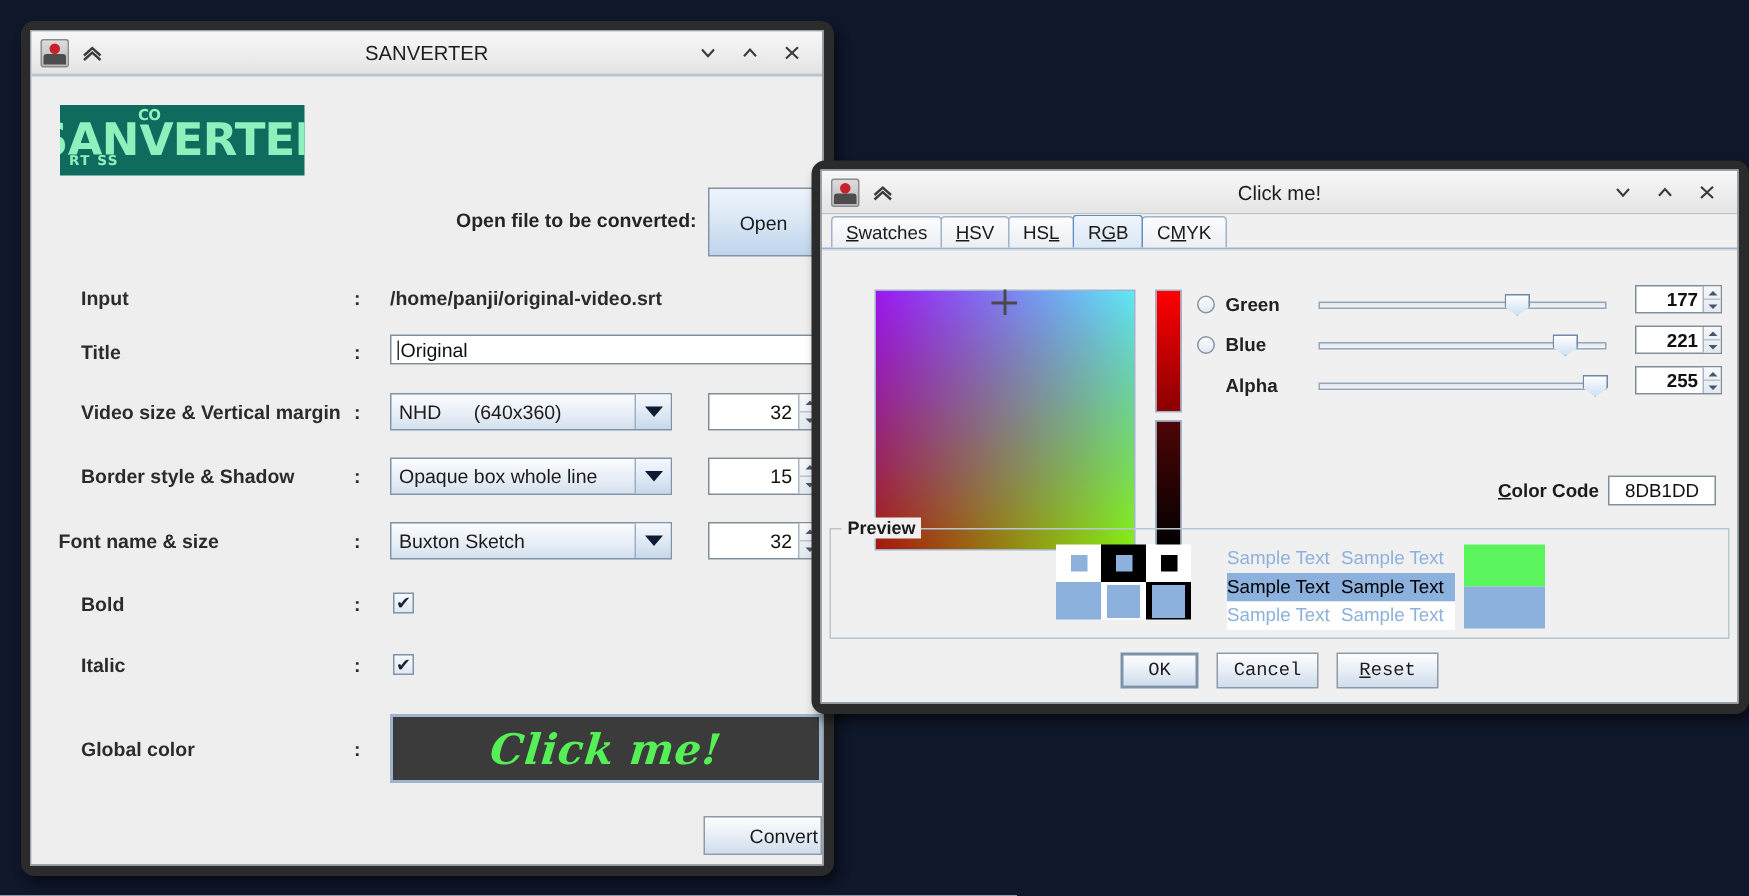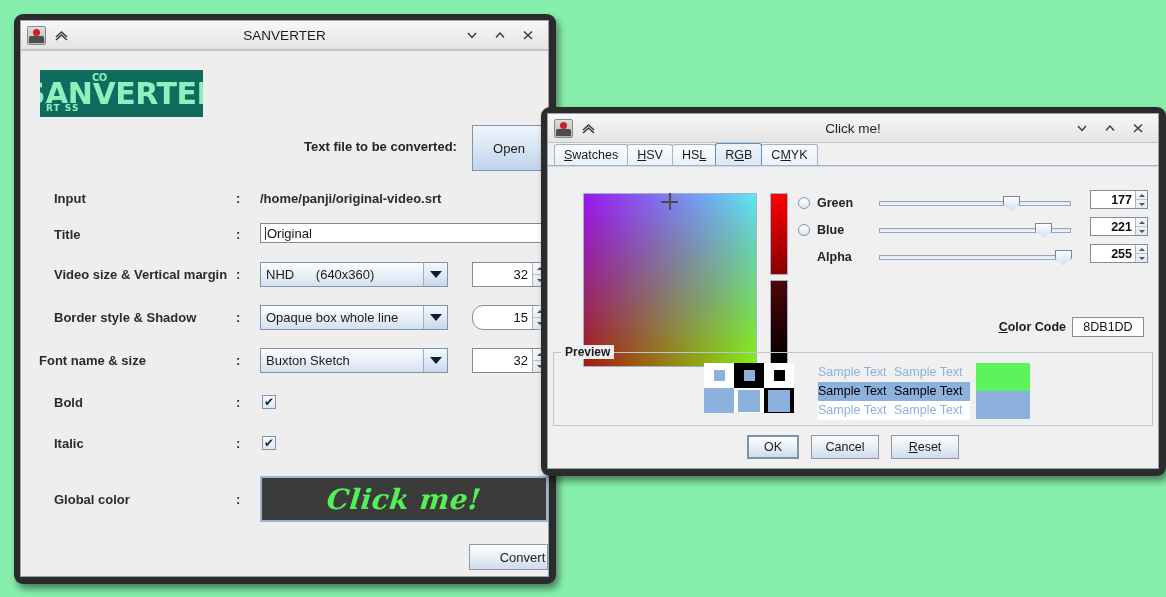--- a/index.html
+++ b/index.html
@@ -3,21 +3,21 @@
 <meta charset="utf-8">
 <style>
   * { box-sizing: border-box; }
   html, body {
     margin: 0; padding: 0;
     width: 1166px; height: 597px;
     background: #ffffff;
     font-family: "Liberation Sans", sans-serif;
     overflow: hidden;
   }
-  #stage { position: relative; width: 1166px; height: 597px; background:#86efac; }
+  #stage { position: relative; width: 1166px; height: 597px; background:#0f172a; }
 
   
   .window {
     position: absolute;
     background: #2b2b2b;
     border-radius: 9px;
     padding: 6px 7px 7px 6px;
     box-shadow: 3px 5px 7px rgba(0,0,0,0.45);
   }
   .win-inner {
@@ -355,20 +355,21 @@
   .sample-r3 span { color:#8db1dd; }
 
   .color-block { margin-left:6px; width:54px; height:56px; display:flex; flex-direction:column; }
   .color-block .cb-a { flex:1; background:#5cf45c; }
   .color-block .cb-b { flex:1; background:#8db1dd; }
 
   .dlg-buttons {
     height:42px; flex:0 0 42px;
     display:flex; align-items:center; justify-content:center; gap:12px;
     background:#f0f0f0;
+    font-family:Liberation Mono, monospace;
   }
   .dlg-buttons .btn { width:52px; height:24px; font-size:12.5px; }
   .dlg-buttons .btn.wide { width:68px; }
   .dlg-buttons .btn.default { border:2px solid #7d93ac; }
   .dlg-buttons u { text-decoration:underline; }
 </style>
 </head>
 <body>
 
 <div id="stage">
@@ -407,21 +408,21 @@
       </div>
 
       <div class="app-body">
 
         <div class="logo">
           <div class="logo-main">SANVERTER</div>
           <div class="logo-co">CO</div>
           <div class="logo-rtss">RT SS</div>
         </div>
 
-        <div class="open-label">Text file to be converted:</div>
+        <div class="open-label">Open file to be converted:</div>
         <div class="btn" id="open-btn">Open</div>
 
         <div class="row-label" style="left:33px; top:140px;">Input</div>
         <div class="row-colon" style="top:140px;">:</div>
         <div class="row-value" style="top:140px;">/home/panji/original-video.srt</div>
 
         <div class="row-label" style="left:33px; top:176px;">Title</div>
         <div class="row-colon" style="top:176px;">:</div>
         <div class="text-input" style="left:239px; top:172px; width:288px; height:20px;">
           <span class="caret"></span>
@@ -445,21 +446,21 @@
         </div>
 
         <div class="row-label" style="left:33px; top:259px;">Border style &amp; Shadow</div>
         <div class="row-colon" style="top:259px;">:</div>
         <div class="combo" style="left:239px; top:254px; width:188px;">
           <span class="cb-text">Opaque box whole line</span>
           <span class="cb-arrow">
               <i class="tri-down"></i>
             </span>
         </div>
-        <div class="spinner" style="left:451px; top:254px;border-radius:11px;">
+        <div class="spinner" style="left:451px; top:254px;">
           <span class="sp-val">15</span>
           <span class="sp-btns">
               <i class="sp-up"></i>
               <i class="sp-dn"></i>
             </span>
         </div>
 
         <div class="row-label" style="left:18px; top:302px;">Font name &amp; size</div>
         <div class="row-colon" style="top:302px;">:</div>
         <div class="combo" style="left:239px; top:297px; width:188px;">

